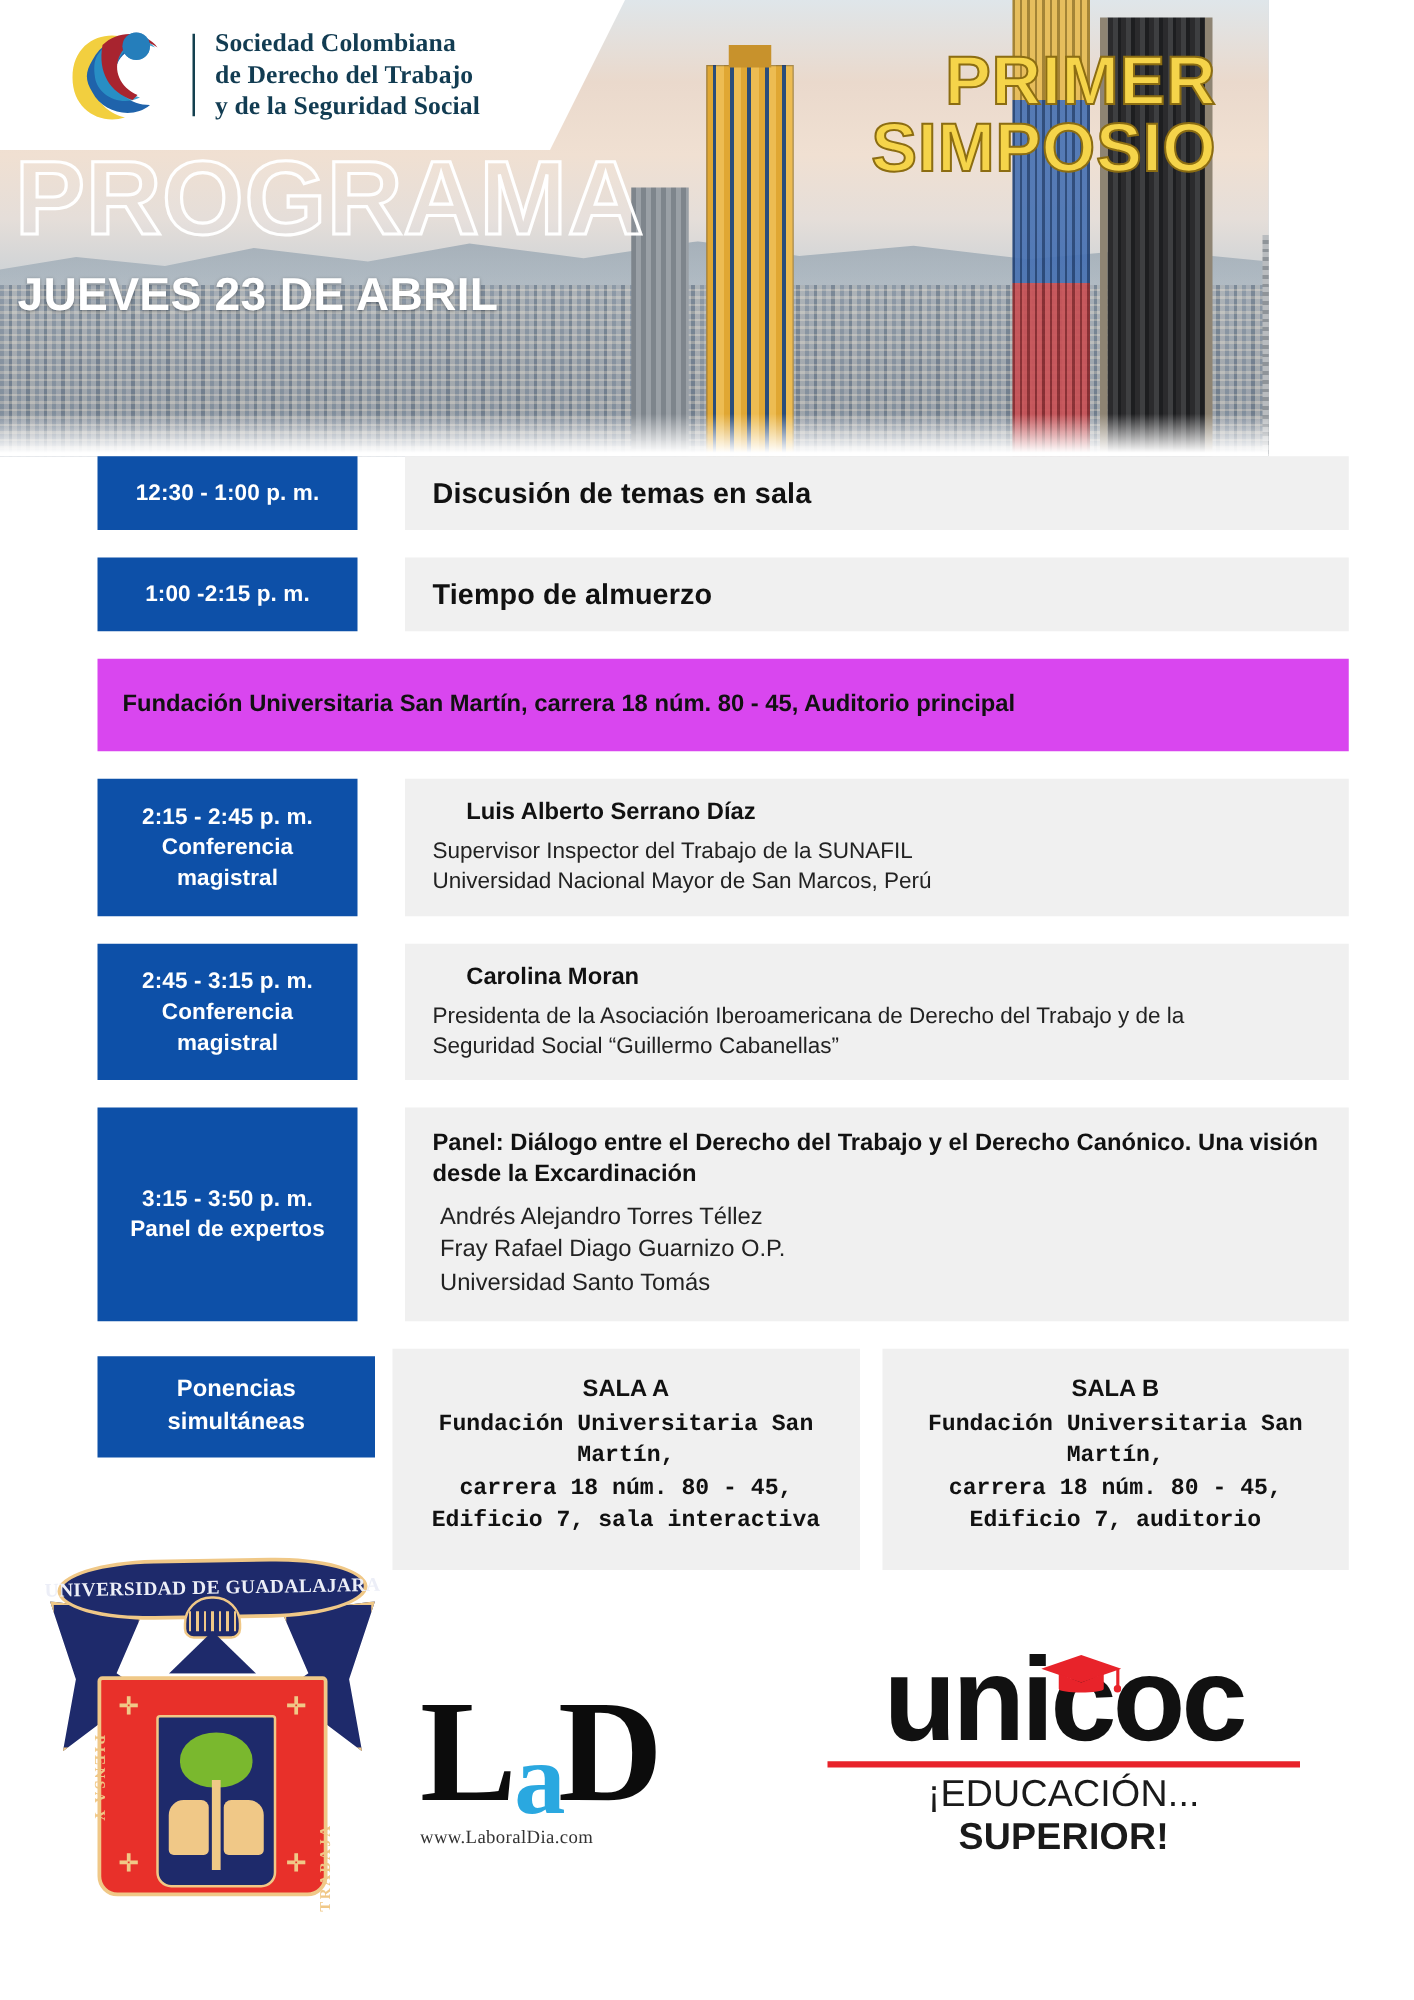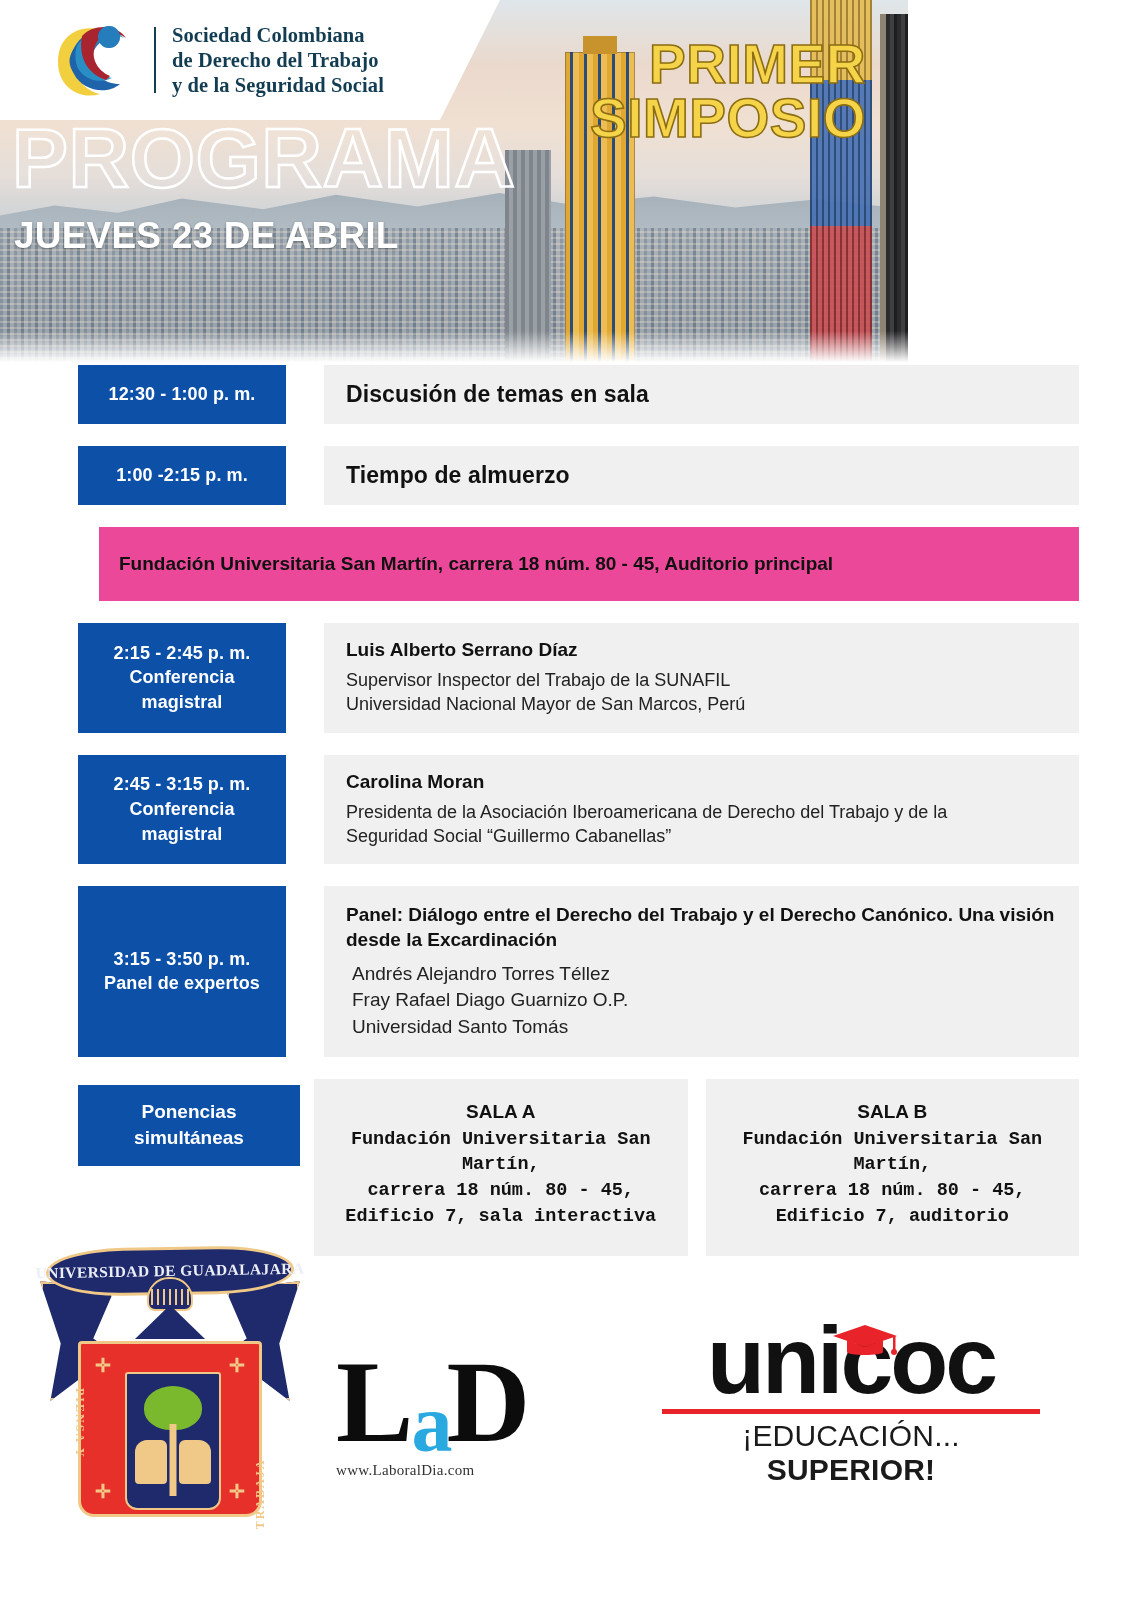--- a/index.html
+++ b/index.html
@@ -13,21 +13,21 @@
     width: 1131px;
     height: 1600px;
     position: relative;
     overflow: hidden;
     color: #1a1a1a;
   }
 
   
   .hero {
     position: relative;
-    width: 908px;
+    width: 1015px;
     height: 365px;
     overflow: hidden;
     background: #cfd8de;
   }
   
   .hero-sky {
     position: absolute;
     inset: 0;
     background: linear-gradient(180deg,
       #dfe6ea 0%,
@@ -284,20 +284,21 @@
     font-size: 23px;
     font-weight: bold;
     color: #111;
     letter-spacing: .1px;
   }
   .speaker-name {
     font-size: 19px;
     font-weight: bold;
     color: #111;
     margin-bottom: 7px;
+    margin-left: 27px;
   }
   .speaker-line {
     font-size: 18px;
     color: #222;
     line-height: 1.35;
     font-weight: 400;
   }
   .panel-title {
     font-size: 19px;
     font-weight: bold;
@@ -312,26 +313,25 @@
     padding-left: 6px;
   }
 
   
   .venue-row {
     padding: 0 52px 0 78px;
     margin: 0 0 22px 0;
     box-sizing: border-box;
   }
   .venue-box {
-    background: #ec4899;
+    background: #d946ef;
     padding: 26px 20px;
     font-size: 19px;
     font-weight: bold;
     color: #111;
-    margin-left: 21px;
   }
 
   
   .sim-row {
     display: flex;
     align-items: flex-start;
     padding: 0 52px 0 78px;
     box-sizing: border-box;
     margin-top: 8px;
   }

